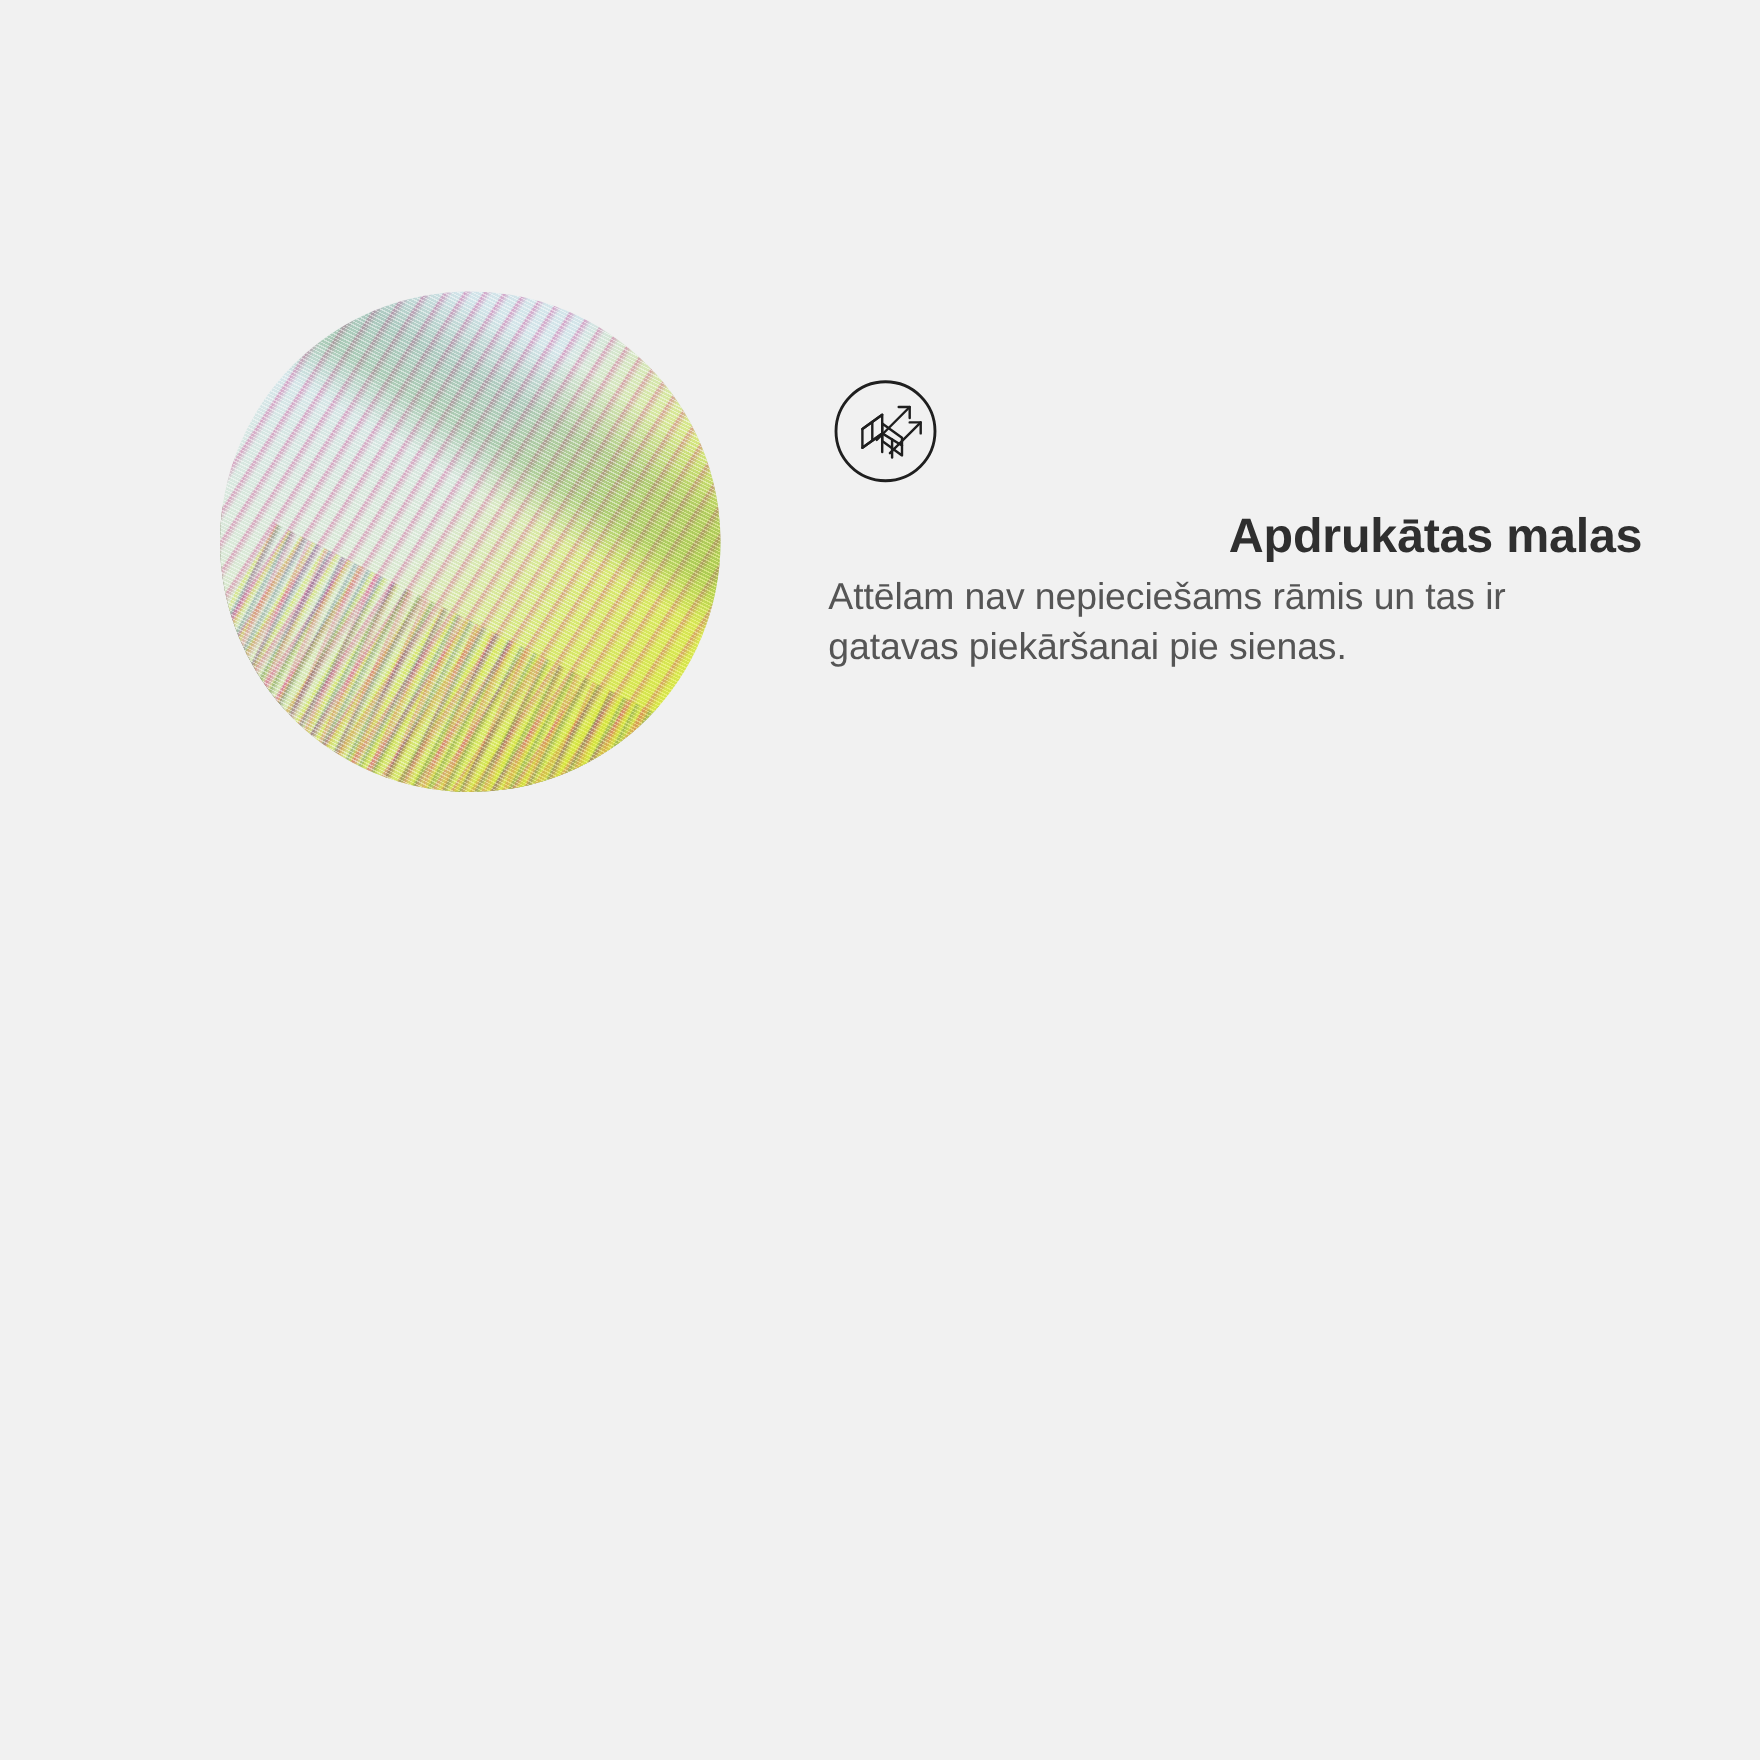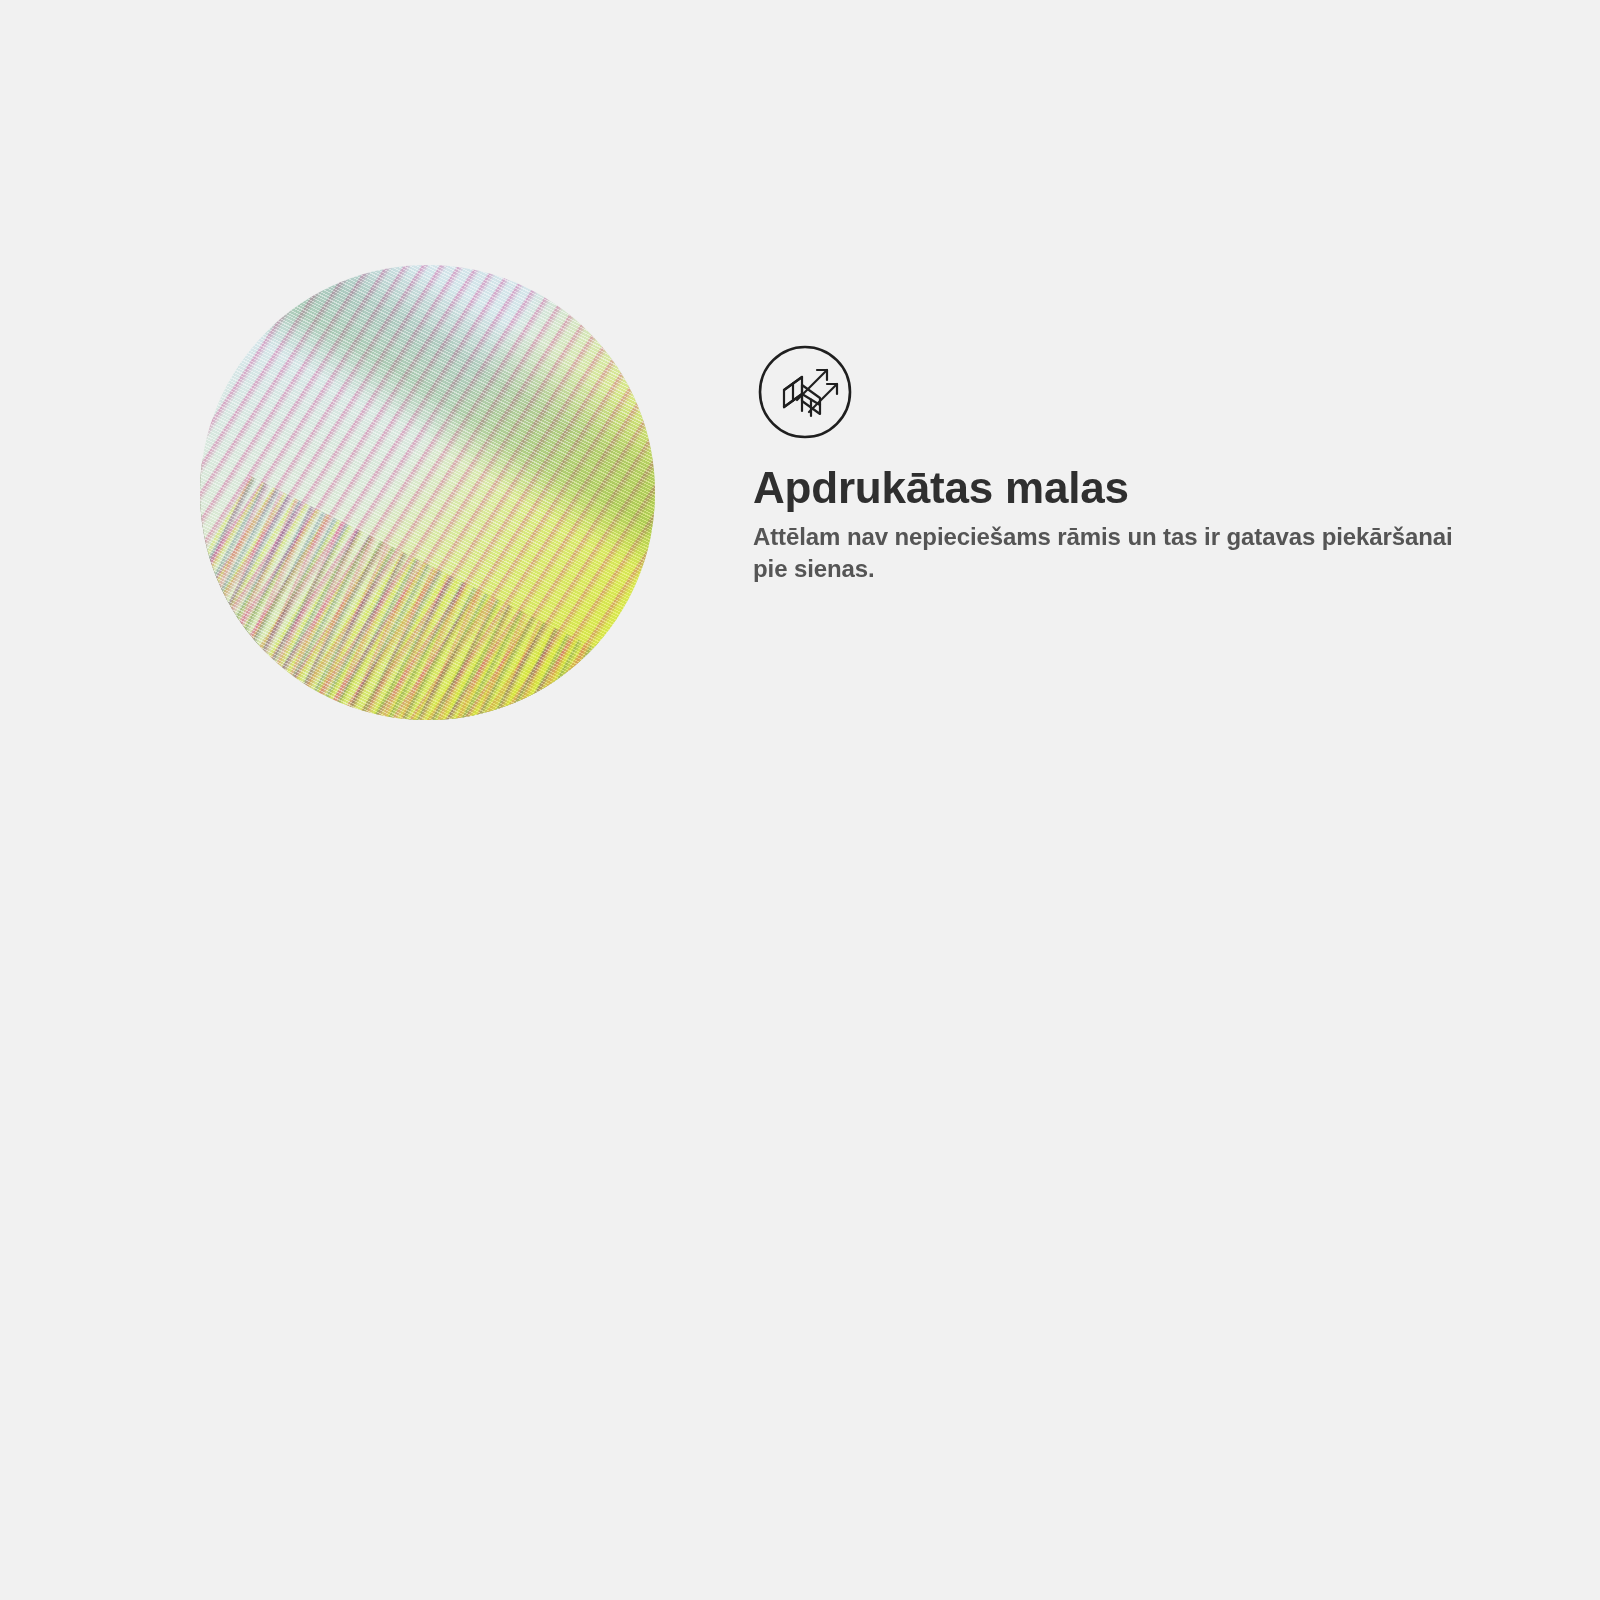--- a/index.html
+++ b/index.html
@@ -176,25 +176,26 @@
   .text-col { position: absolute; }
   .text-1 { left: 753px; top: 465px; width: 740px; }
 
   .feature-title {
     margin: 0 0 10px 0;
     font-size: 44px;
     font-weight: 700;
     line-height: 1.05;
     color: #2f2f2f;
     letter-spacing: -0.2px;
+    text-align: right;
   }
   .feature-desc {
     margin: 0;
-    font-size: 24px;
-    font-weight: 700;
+    font-size: 34px;
+    font-weight: 400;
     line-height: 1.33;
     color: #555555;
     letter-spacing: -0.1px;
   }
 </style>
 </head>
 <body>
 
 <div class="page">
 

